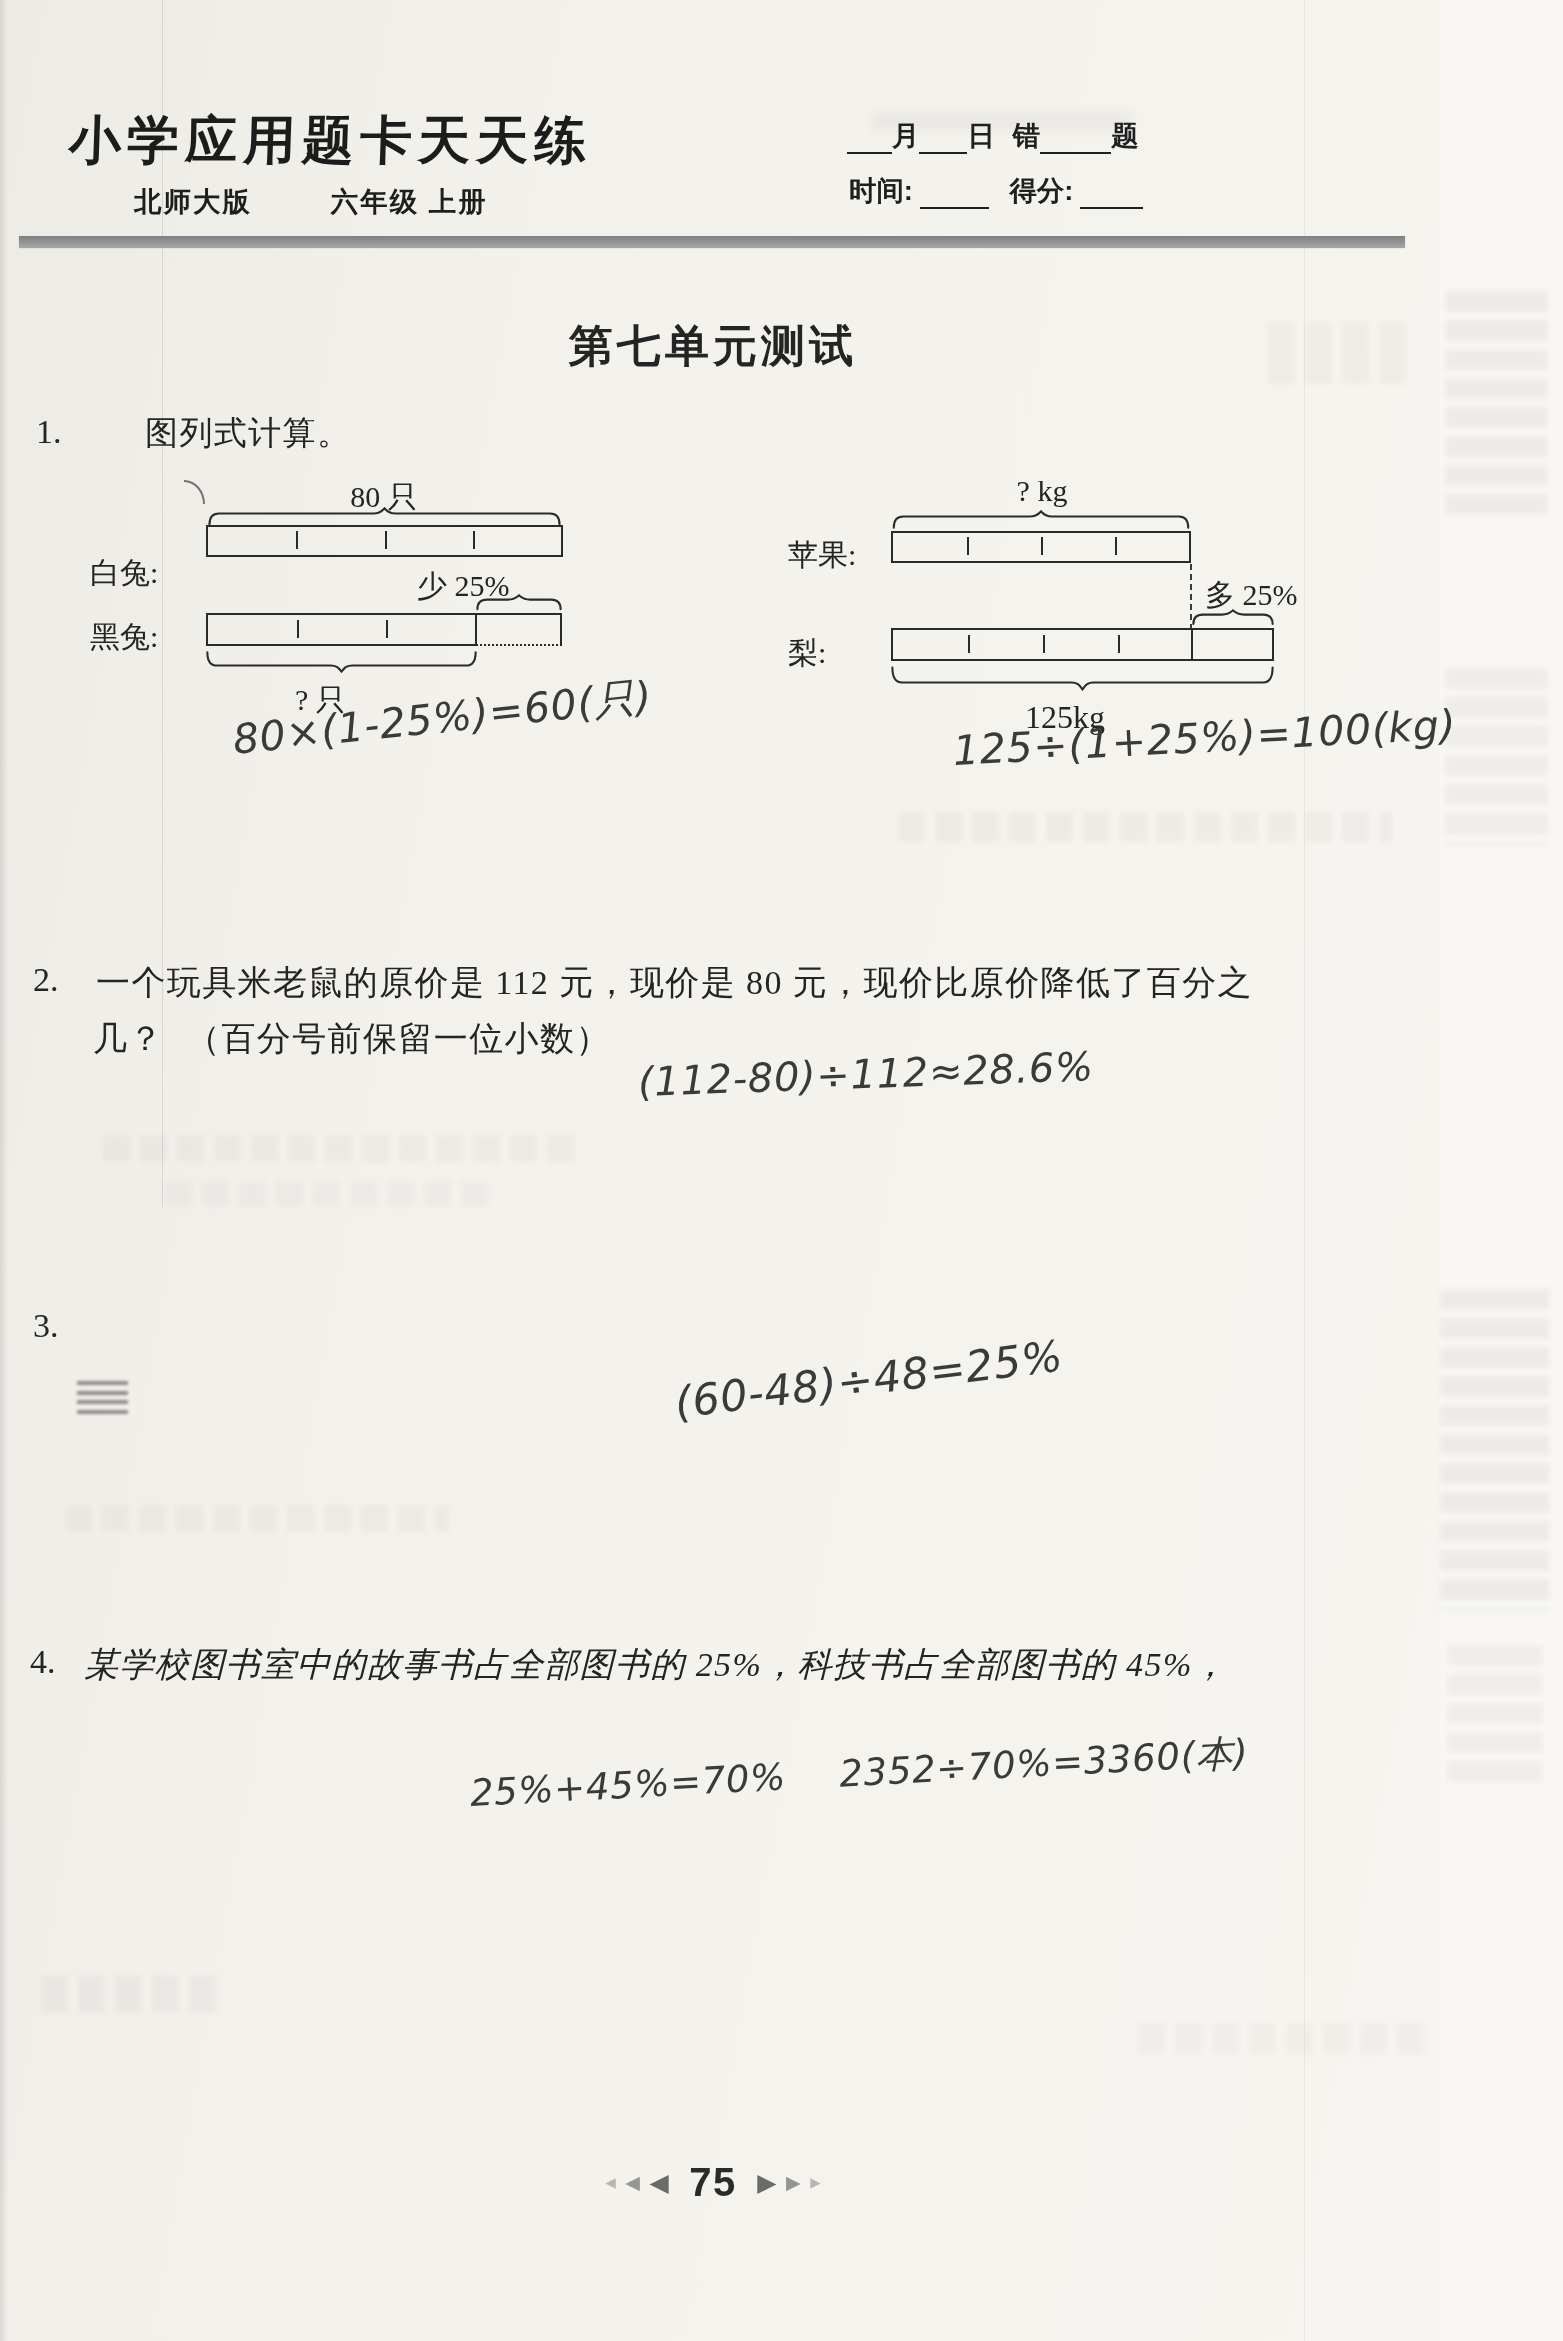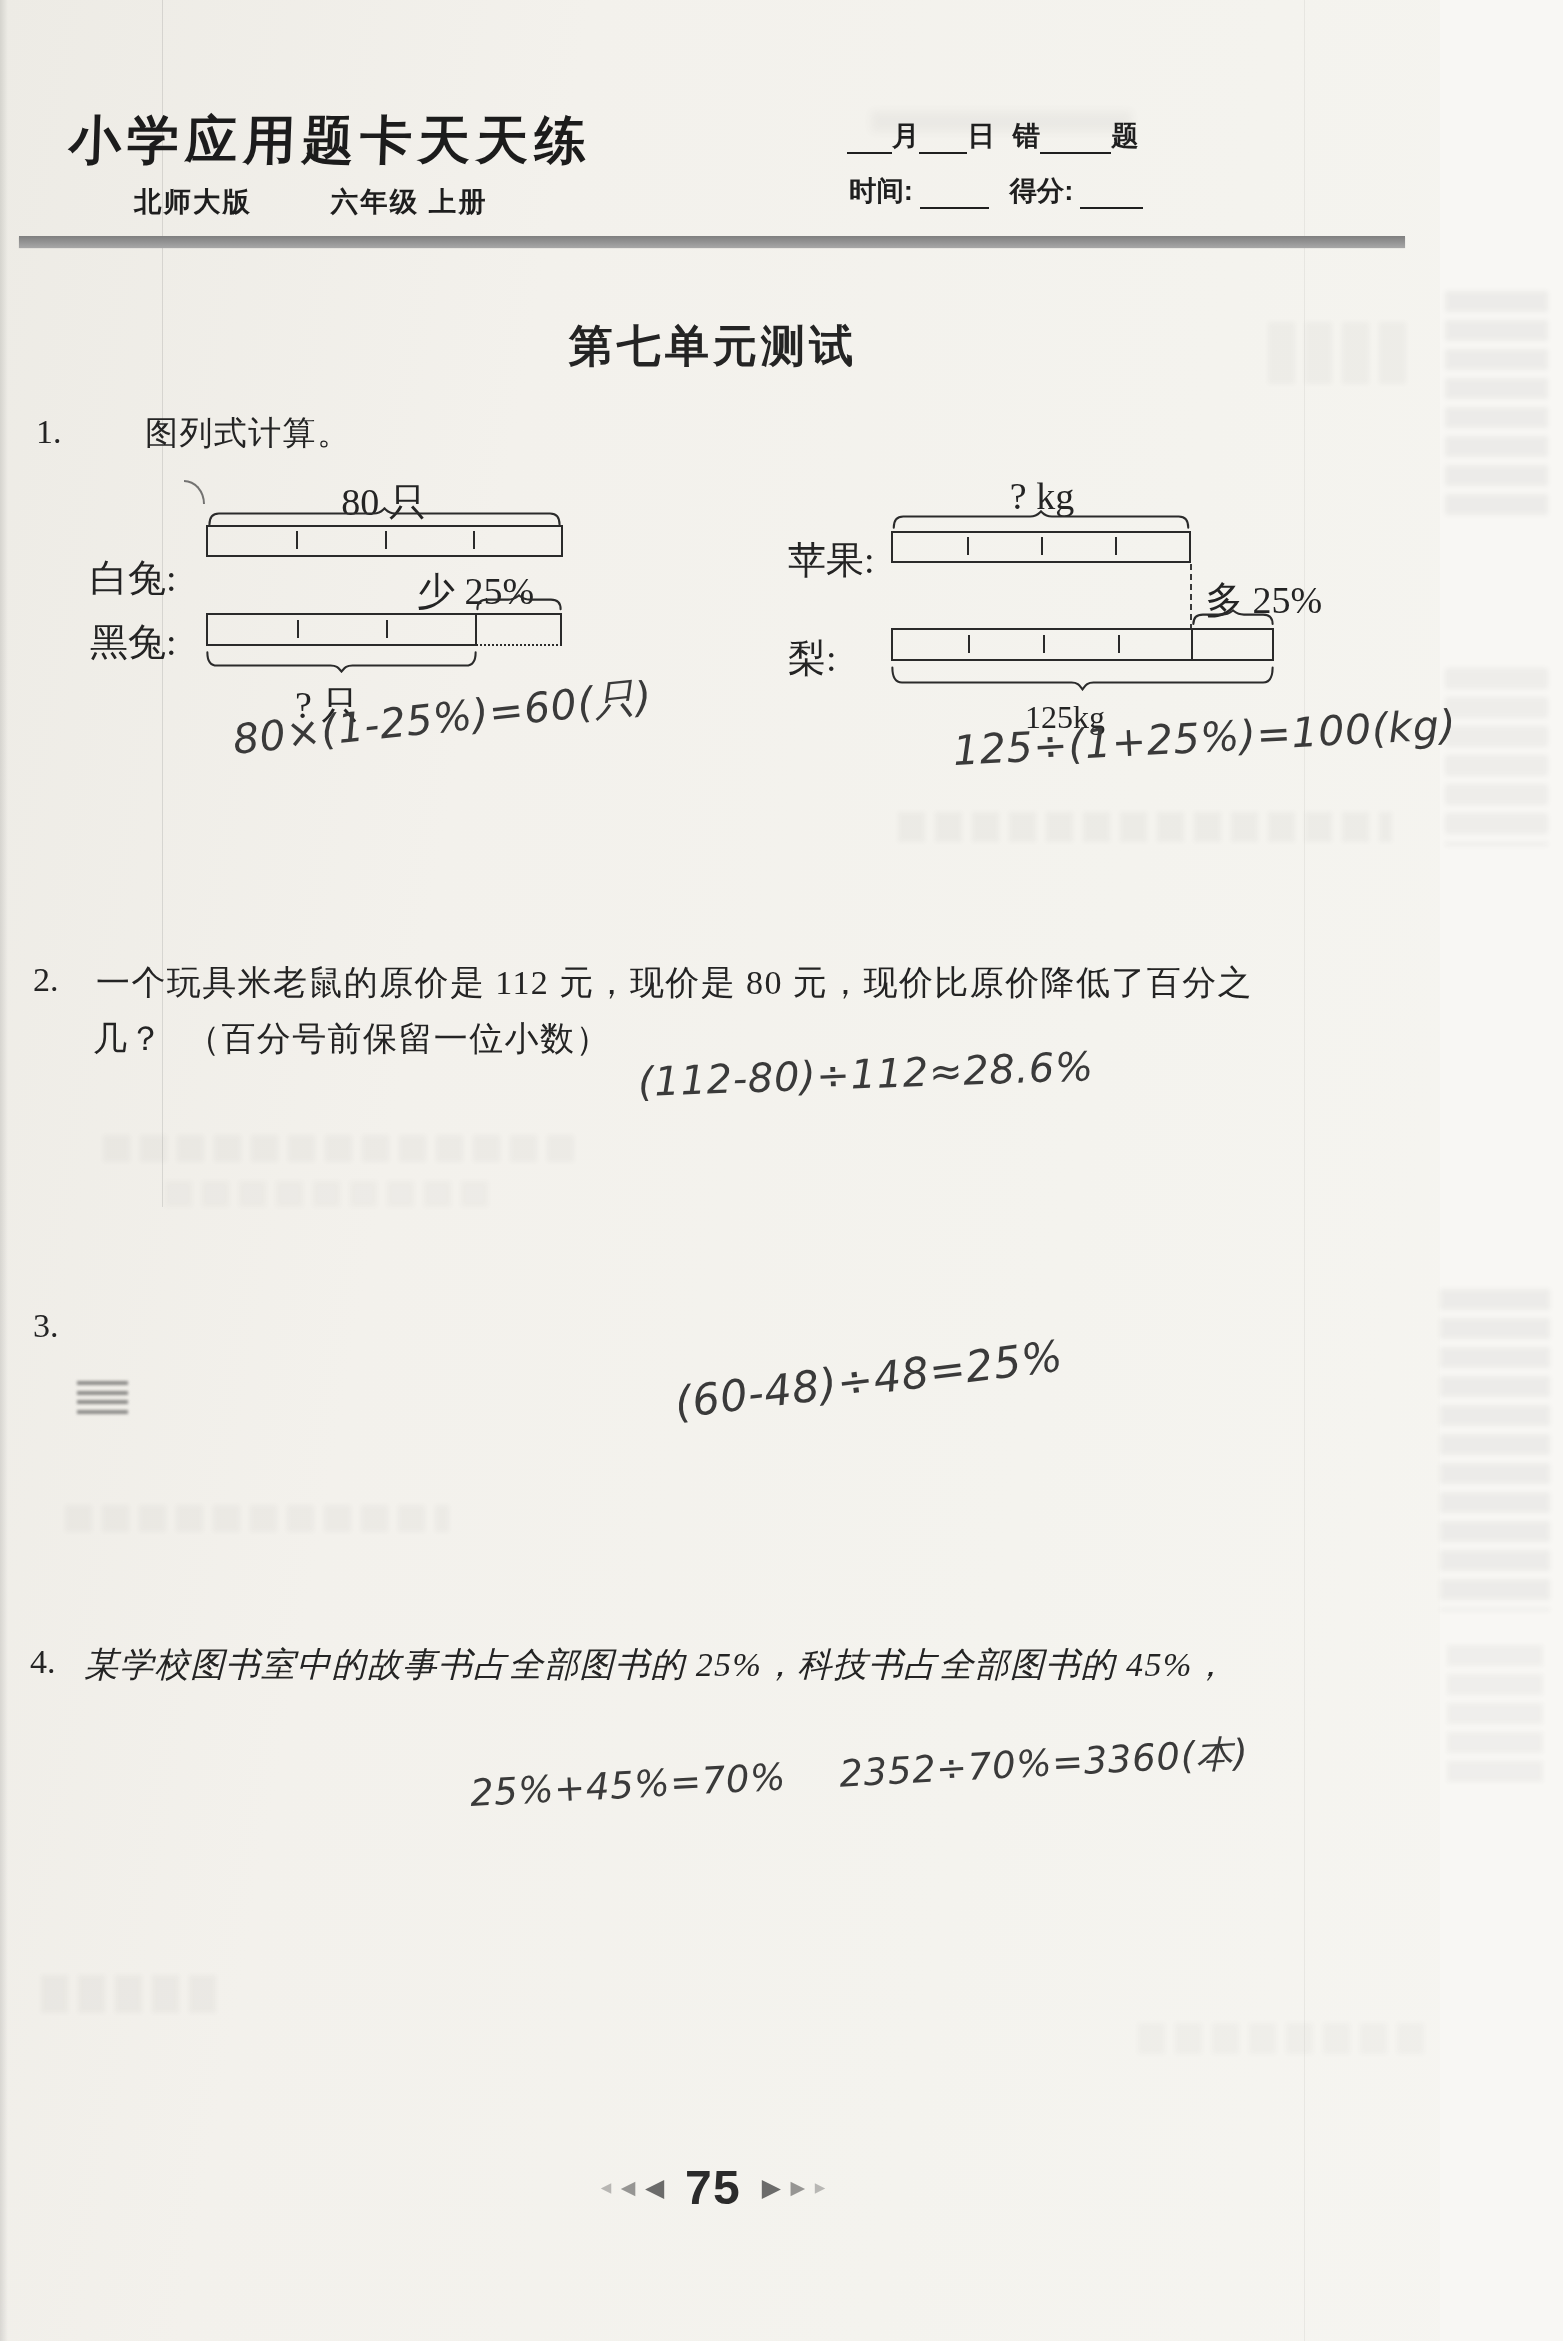--- a/index.html
+++ b/index.html
@@ -16,32 +16,32 @@
   .logrow{display:flex;align-items:flex-end;font-weight:bold;color:#1f1f1f;font-size:27.4px;}
   .blank{display:inline-block;border-bottom:2.1px solid #1f1f1f;height:30px;}
   .divider{background:linear-gradient(to bottom,#7f7f7f,#a7a7a7);box-shadow:0 1.4px 1.4px rgba(0,0,0,.15);}
   .testtitle{font-weight:bold;letter-spacing:4.1px;text-align:center;}
   .bar{border:2.1px solid #2a2a2a;box-sizing:border-box;}
   .tick{position:absolute;top:16%;bottom:22%;width:2.1px;background:#2a2a2a;}
   .tick-full{position:absolute;top:0;bottom:0;width:2.1px;background:#2a2a2a;}
   .phantom{border-top:2.1px solid #2a2a2a;border-right:2.1px solid #2a2a2a;
            border-bottom:2.1px dotted #2a2a2a;box-sizing:border-box;}
   .dashv{border-left:2.1px dashed #3a3a3a;}
-  .dlabel{font-size:38px;}
+  .dlabel{font-size:30px;}
   .hw{font-family:"DejaVu Sans",sans-serif;font-style:italic;color:#3a3a3a;
       white-space:nowrap;letter-spacing:0.7px;transform-origin:left center;}
   .qnum{font-size:34px;color:#242424;}
   .qtext{font-size:34px;letter-spacing:1.4px;color:#242424;}
   .smudge{position:absolute;filter:blur(2.7px);pointer-events:none;}
   .sm-h{background:repeating-linear-gradient(to right,rgba(70,70,70,.55) 0 27.4px,transparent 27.4px 37px);}
   .sm-v{background:repeating-linear-gradient(to bottom,rgba(70,70,70,.6) 0 20.6px,transparent 20.6px 29px);}
   .sm-bar{background:rgba(80,80,80,.5);filter:blur(4.1px);}
   .scanline{position:absolute;pointer-events:none;}
   .footer{display:flex;align-items:center;justify-content:center;gap:9.6px;color:#4a4a4a;}
-  .footer .pg{font-family:"Liberation Sans",sans-serif;font-weight:bold;font-size:48px;
+  .footer .pg{font-family:"Liberation Sans",sans-serif;font-weight:bold;font-size:40px;
               color:#2b2b2b;letter-spacing:1.4px;margin:0 11px;}
   .arr{font-family:"DejaVu Sans",sans-serif;line-height:1;}
   .stray{border-right:2.1px solid #3f3f3f;border-top:2.1px solid #3f3f3f;
          border-top-right-radius:100% 100%;opacity:.7;}
 </style>
 </head>
 <body>
 
 <div class="page">
 

